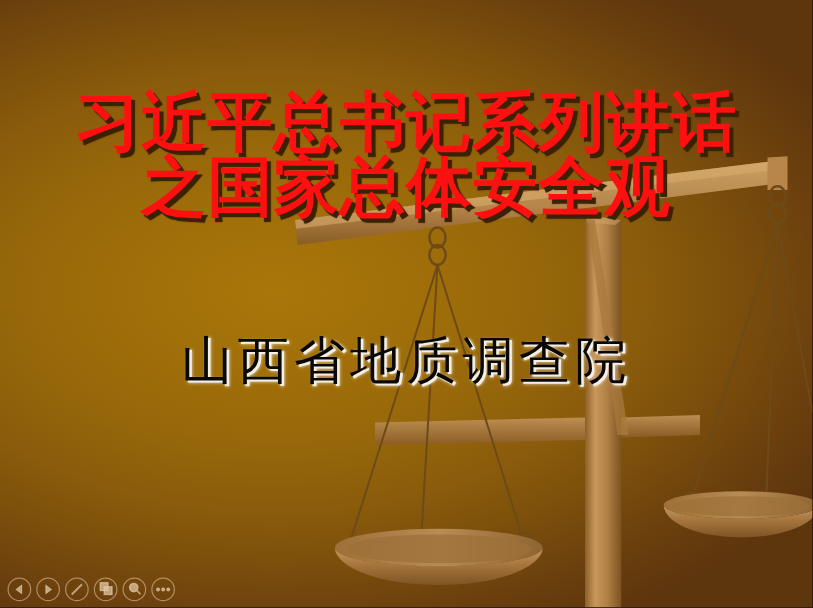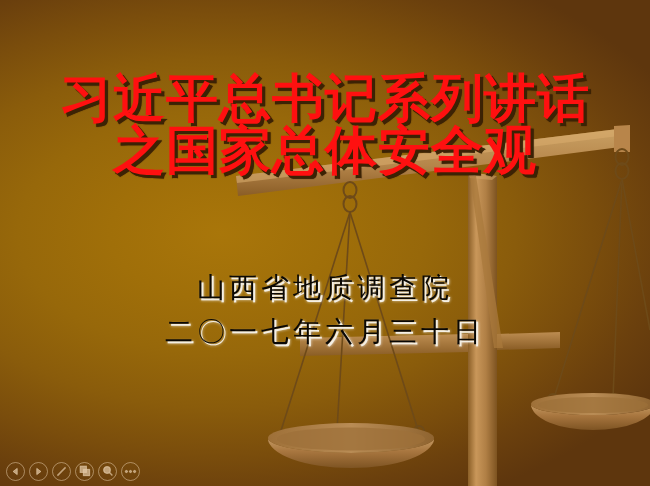--- a/index.html
+++ b/index.html
@@ -58,21 +58,21 @@
     top: 266px;
     left: 0;
     width: 650px;
     text-align: center;
     z-index: 5;
   }
   .subtitle-line {
     color: #0a0805;
     font-family: "Liberation Serif", "DejaVu Serif", serif;
     font-weight: normal;
-    font-size: 28px;
+    font-size: 41px;
     line-height: 44px;
     letter-spacing: 4px;
     text-shadow: 2px 2px 0 #f4efe4, 2px 2px 3px rgba(255,255,255,.85);
     white-space: pre;
   }
 
   
   .toolbar {
     position: absolute;
     left: 0;
@@ -197,21 +197,20 @@
     </svg>
   </div>
 
   <div class="title-block">
     <div class="title-line">习近平总书记系列讲话</div>
     <div class="title-line">之国家总体安全观</div>
   </div>
 
   <div class="subtitle-block">
     <div class="subtitle-line">山西省地质调查院</div>
-    <div class="subtitle-line">二〇一七年六月三十日</div>
   </div>
 
   <div class="toolbar">
 
     <div class="tb-btn">
       <span>
         <svg width="9" height="9" viewBox="0 0 9 9">
             <polygon class="tb-ico" points="6.2,1.4 6.2,7.6 2.1,4.5" stroke="none"></polygon>
           </svg>
       </span>

